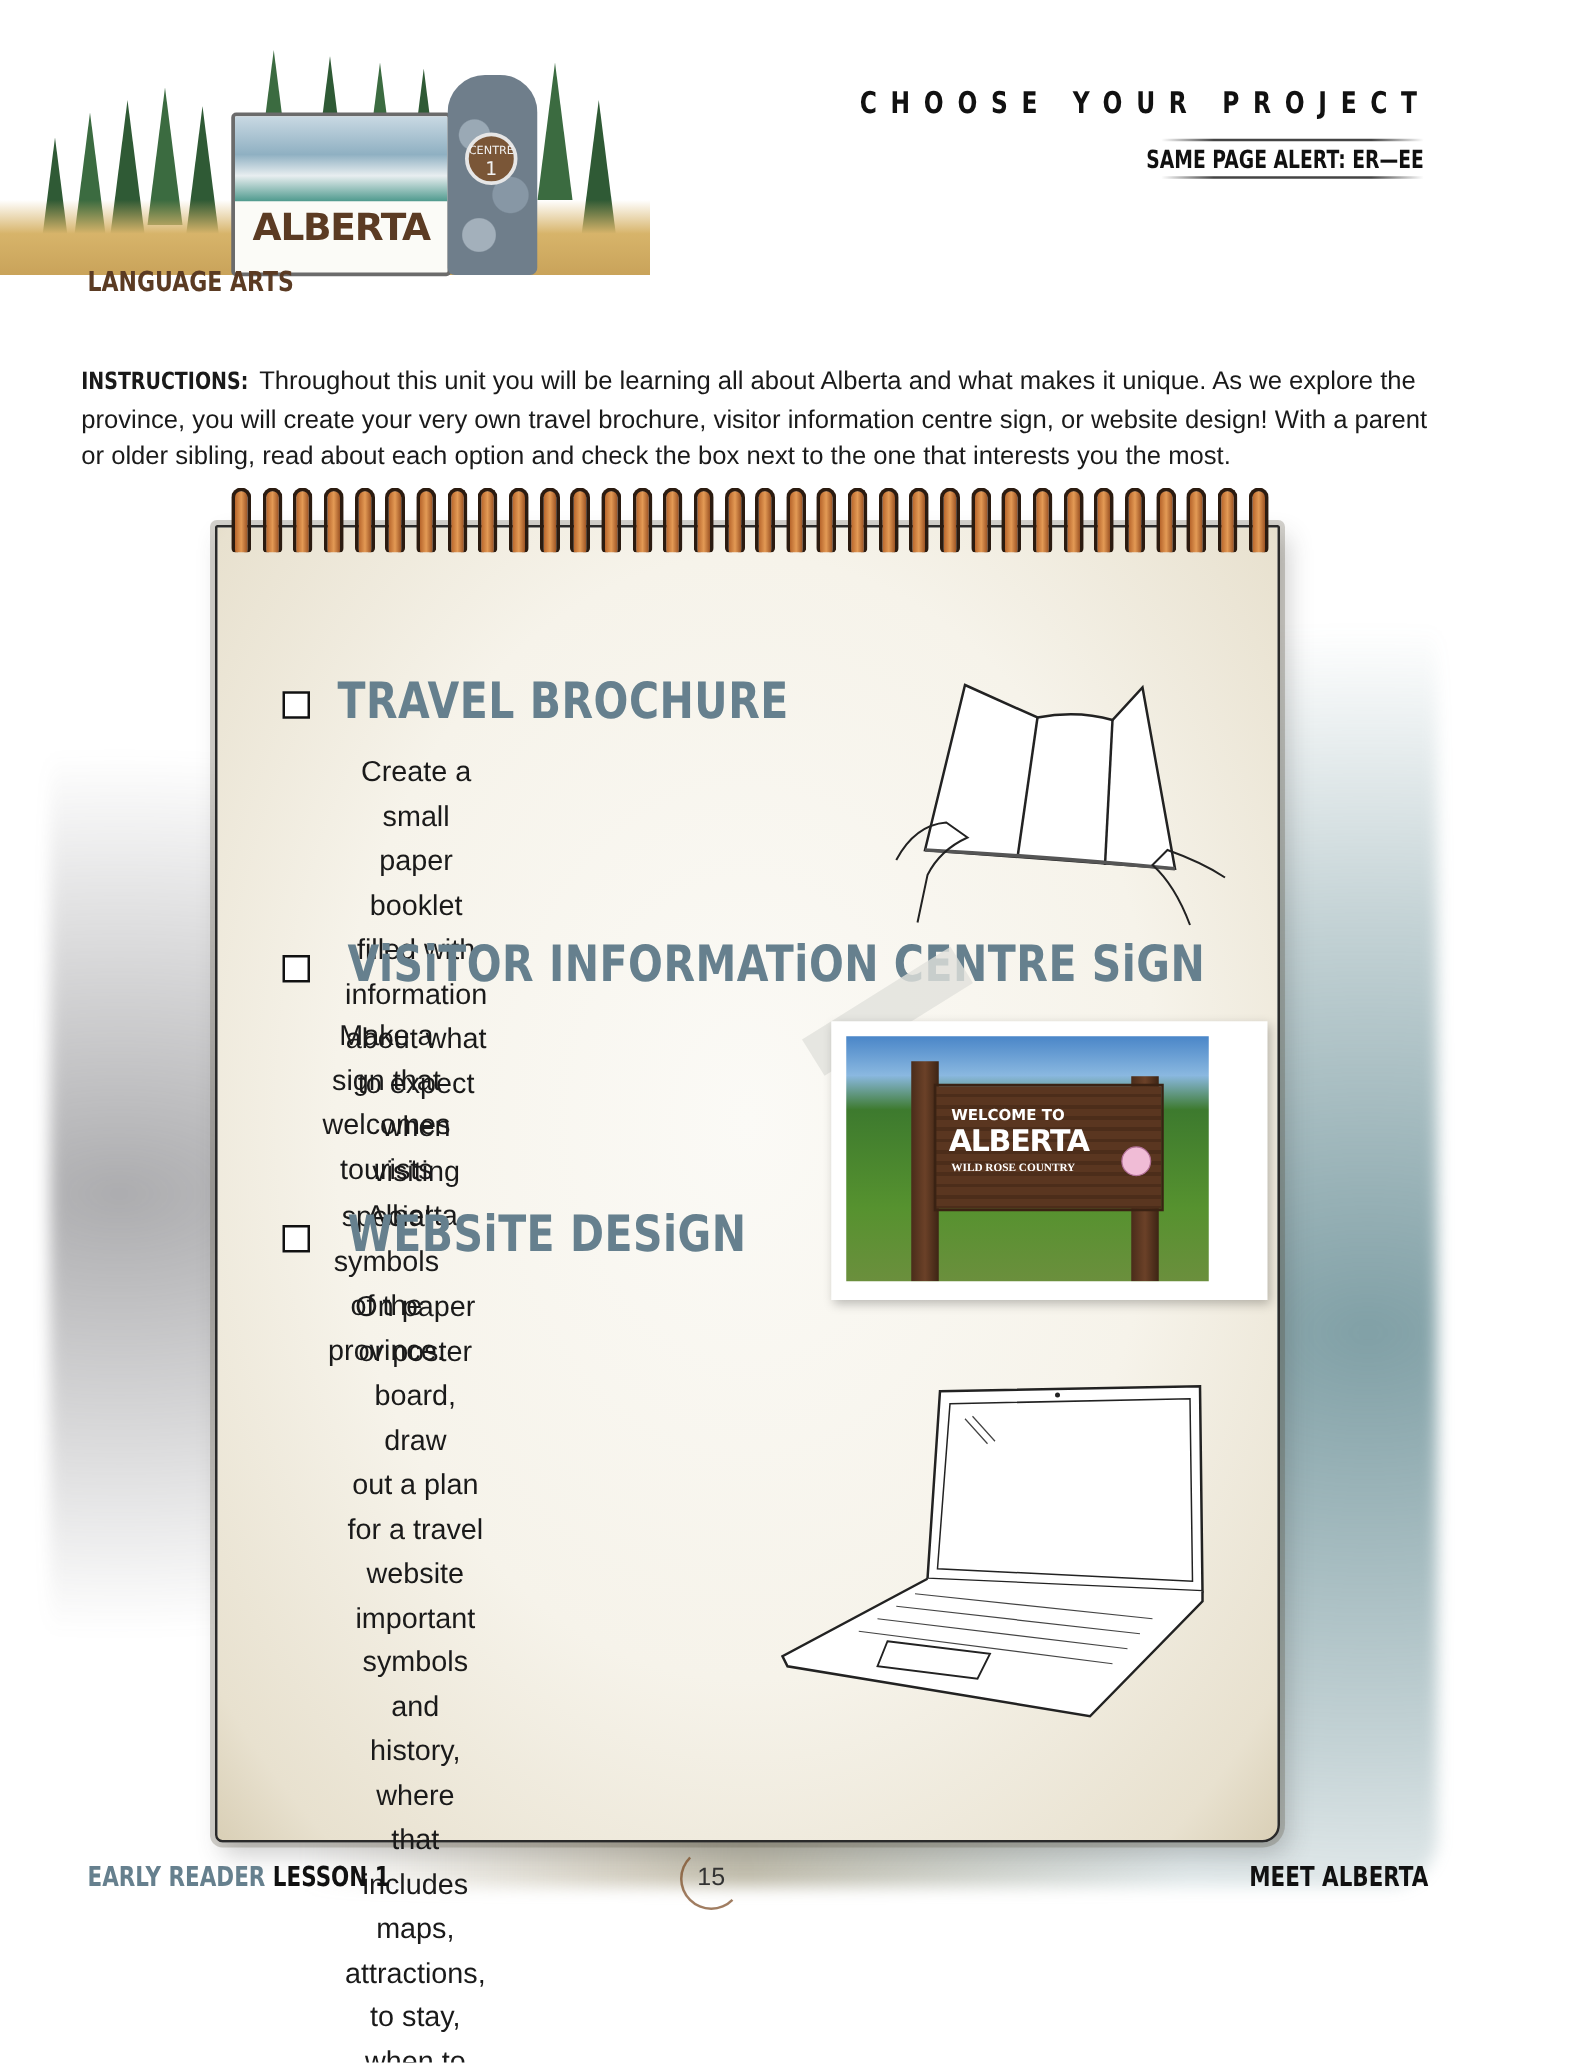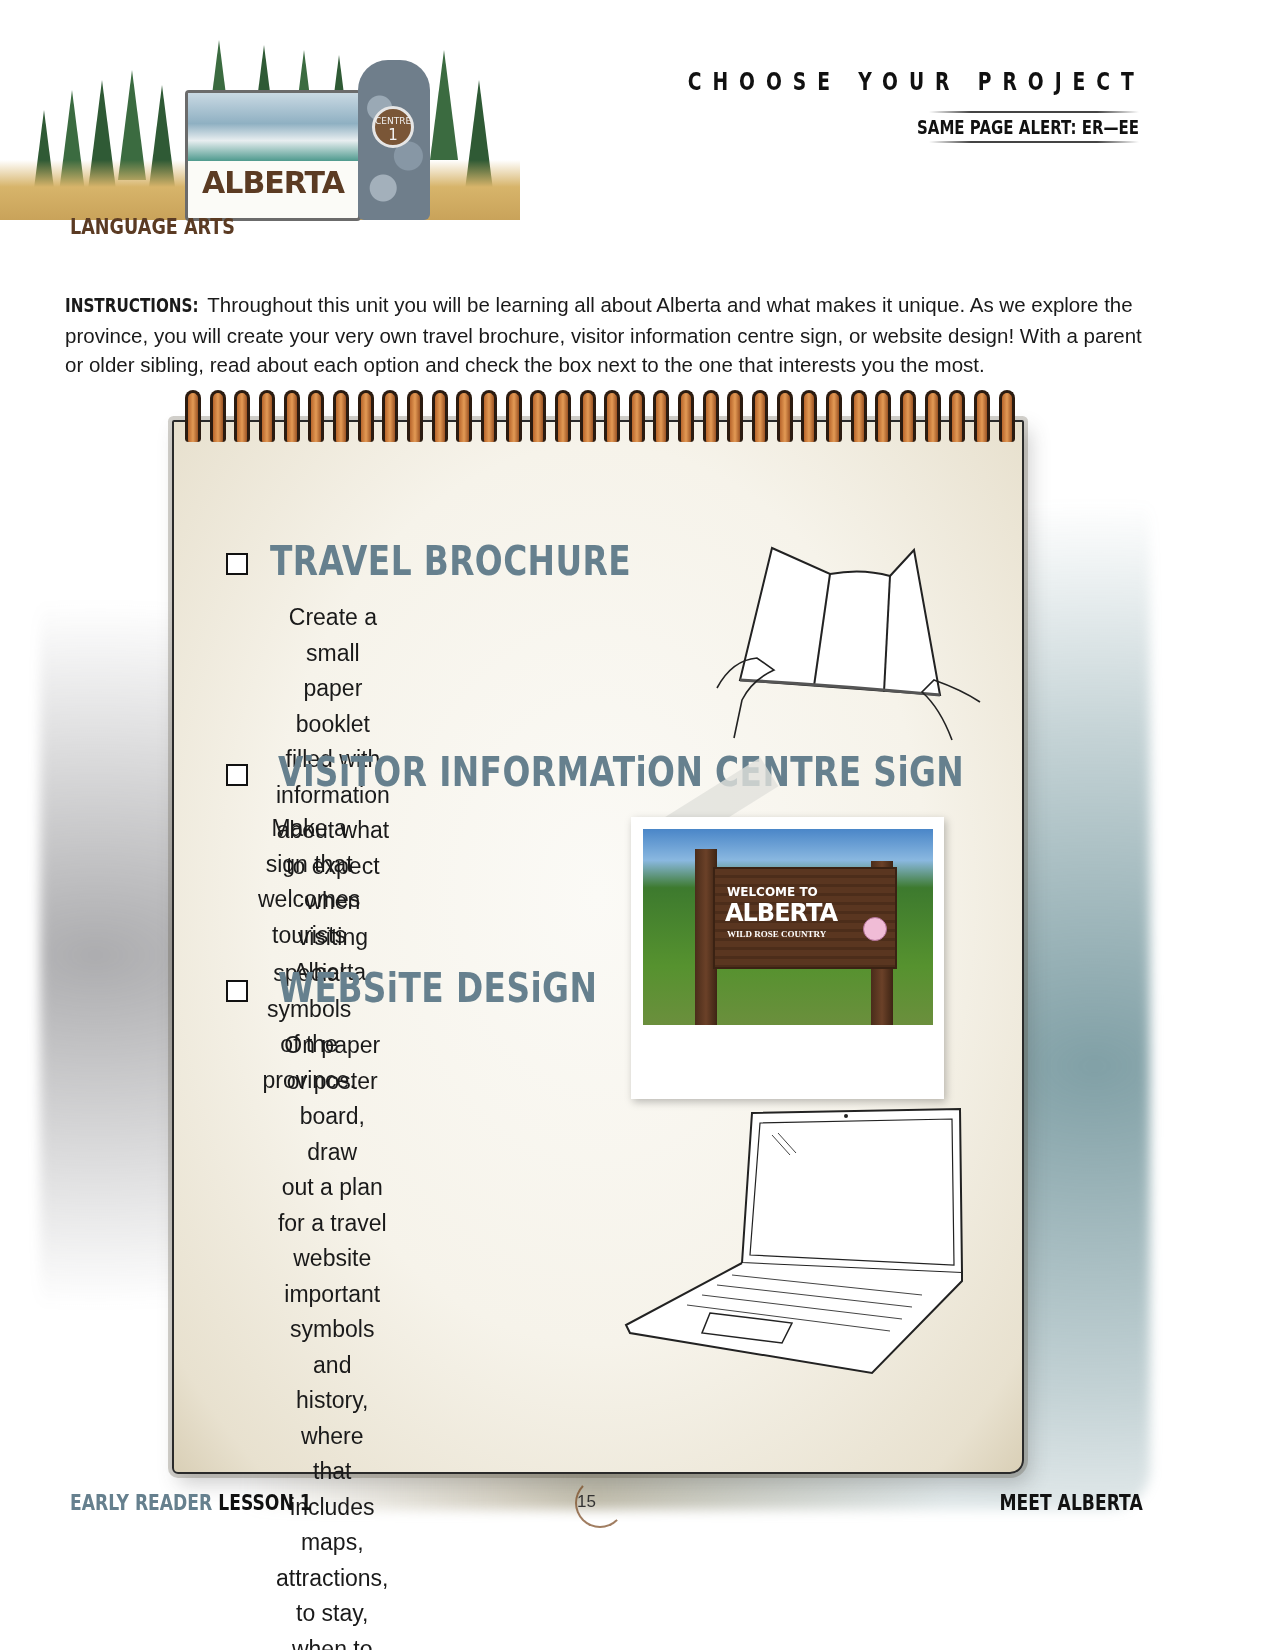--- a/index.html
+++ b/index.html
@@ -57,38 +57,38 @@
   .ring { width:16px; height:52px; border:3px solid #2b1b10; border-bottom:none; border-radius:9px 9px 4px 4px;
     background:linear-gradient(90deg,#b8662c,#e39a55 50%,#9d5424); box-sizing:border-box; }
 
   .option { position:absolute; }
   .checkbox { position:absolute; width:22px; height:22px; border:2.5px solid #111; background:#fff; box-sizing:border-box; cursor:pointer; }
   .opt-title { position:absolute; font-family:"DejaVu Sans", sans-serif; font-weight:bold; color:#66808e; font-size:40px; white-space:nowrap; transform:scaleX(0.82); transform-origin:left; letter-spacing:0.5px; }
   .opt-body { position:absolute; font-size:23px; line-height:35.5px; color:#1a1a1a;text-align:center; }
 
   
   .brochure-art { left:712px; top:510px; width:272px; height:235px; }
-  .photo { left:631px; top:817px; width:313px; height:282px; background:#fff; box-shadow:2px 3px 8px rgba(0,0,0,0.25); }
+  .photo { left:665px; top:817px; width:313px; height:223px; background:#fff; box-shadow:2px 3px 8px rgba(0,0,0,0.25);padding-left:36px; }
   .photo-inner { position:absolute; left:12px; top:12px; width:290px; height:196px; overflow:hidden;
     background:linear-gradient(180deg,#4a86c8 0%,#8ab8e0 16%,#3d7a2e 30%,#56922f 70%,#6b8f3d 100%); }
   .tape { left:640px; top:792px; width:140px; height:34px; background:rgba(225,225,220,0.8); transform:rotate(-32deg); }
   .post { position:absolute; width:22px; background:linear-gradient(90deg,#4a2c1a,#6b4128,#3d2414); }
   .board { position:absolute; left:70px; top:38px; width:180px; height:98px; background:repeating-linear-gradient(180deg,#5a3620 0 6px,#4c2d1a 6px 9px); border:2px solid #3a2213; }
   .board .w1 { position:absolute; left:12px; top:16px; color:#fff; font-family:"DejaVu Sans", sans-serif; font-weight:bold; font-size:12px; }
   .board .w2 { position:absolute; left:10px; top:30px; color:#fff; font-family:"DejaVu Sans", sans-serif; font-weight:bold; font-size:24px; letter-spacing:-1px; }
   .board .w3 { position:absolute; left:12px; top:60px; color:#fff; font-family:Liberation Serif, serif; font-weight:bold; font-size:9px; }
   .board .rose { position:absolute; right:8px; top:48px; width:22px; height:22px; border-radius:50%; background:#f0bcd6; border:1px solid #b27098; }
   .laptop-art { left:622px; top:1105px; width:345px; height:270px; }
 
   
   .footer-left { left:70px; top:1490px; font-family:"DejaVu Sans", sans-serif; font-weight:bold; font-size:22px; transform:scaleX(0.78); transform-origin:left; white-space:nowrap; }
   .footer-left .a { color:#66808e; }
   .footer-left .b { color:#111; }
-  .page-num { left:575px; top:1478px; width:46px; height:46px; border-radius:50%; border:2px solid rgba(120,70,30,0.7); border-top-color:transparent; border-right-color:transparent;
-    text-align:left; line-height:44px; font-size:17px; color:#333; }
+  .page-num { left:544px; top:1478px; width:46px; height:46px; border-radius:50%; border:2px solid rgba(120,70,30,0.7); border-top-color:transparent; border-right-color:transparent;
+    text-align:center; line-height:44px; font-size:20px; color:#333; }
   .footer-right { right:132px; top:1490px; font-family:"DejaVu Sans", sans-serif; font-weight:bold; font-size:22px; color:#111; transform:scaleX(0.78); transform-origin:right; white-space:nowrap; }
 </style>
 </head>
 <body>
 
 <div class="abs banner">
   <div class="tree" style="left:30px;top:80px;"></div>
   <div class="tree t2" style="left:58px;top:60px;"></div>
   <div class="tree" style="left:88px;top:50px;"></div>
   <div class="tree t2" style="left:118px;top:40px;"></div>

